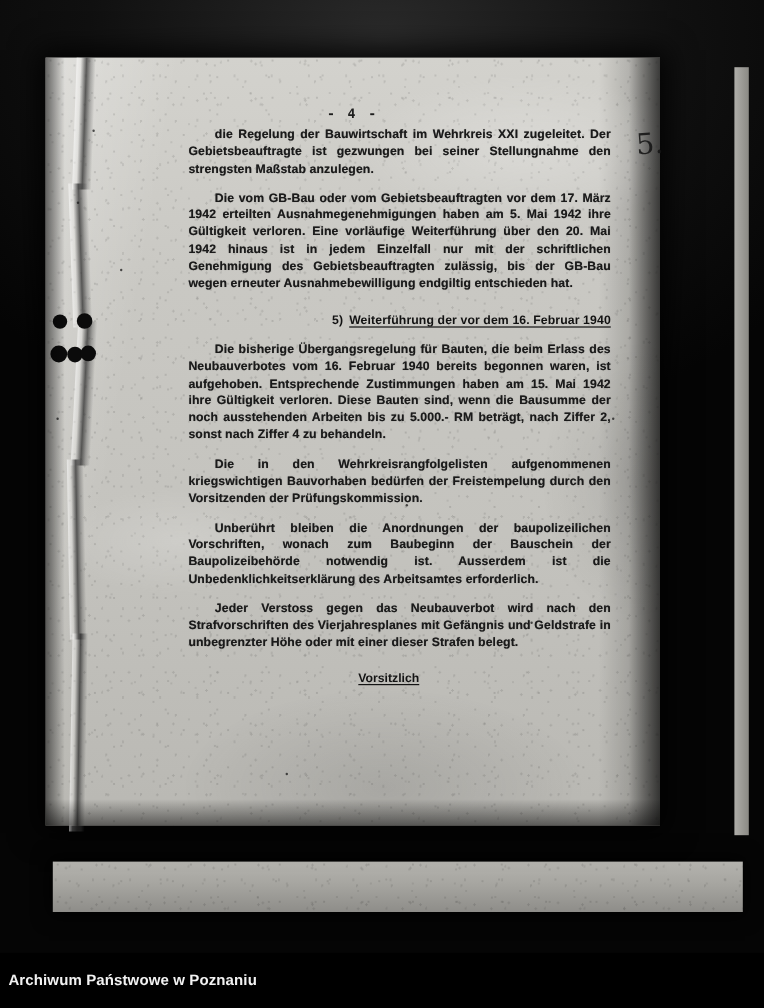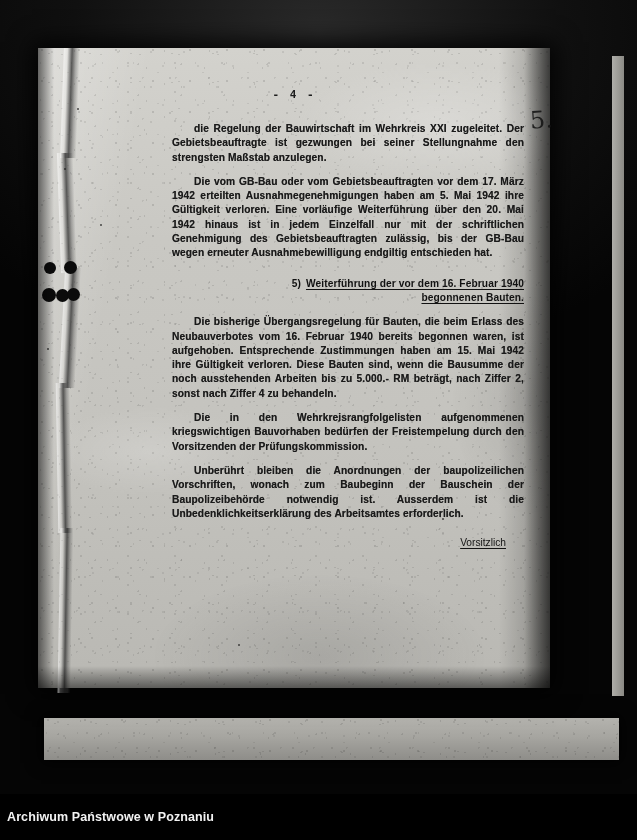--- a/index.html
+++ b/index.html
@@ -166,24 +166,23 @@
     width: 100%;
     text-align: center;
     font-family: "DejaVu Sans Mono", "Liberation Mono", monospace;
     font-size: 11px;
     font-weight: 700;
     letter-spacing: 2px;
     color: #1d1d1d;
   }
   .body-text {
     position: absolute;
-    left: 134px;
+    left: 119px;
     top: 58px;
     width: 352px;
-    margin-top: 16px;
   }
   .para {
     margin: 0 0 10px 0;
     font-size: 10.2px;
     line-height: 14.3px;
     font-weight: 700;
     text-align: justify;
     text-indent: 22px;
     color: #1a1a1a;
     letter-spacing: .1px;
@@ -205,24 +204,24 @@
     text-decoration: underline;
     text-underline-offset: 2px;
   }
   .heading .cont {
     display: block;
     text-indent: 48px;
   }
 
   .signature {
     margin-top: 16px;
-    text-align: right;
+    text-align: center;
     padding-right: 18px;
     font-size: 10.2px;
-    font-weight: 400;
+    font-weight: 700;
     color: #141414;
   }
   .signature u { text-underline-offset: 2px; }
 
   
   .handwritten {
     position: absolute;
     left: 492px;
     top: 58px;
     font-family: "DejaVu Serif", serif;
@@ -302,27 +301,27 @@
     <div class="handwritten">5.</div>
 
     <div class="body-text">
 
       <p class="para">die Regelung der Bauwirtschaft im Wehrkreis XXI zugeleitet. Der Gebietsbeauftragte ist gezwungen bei seiner Stellungnahme den strengsten Maßstab anzulegen.</p>
 
       <p class="para">Die vom GB-Bau oder vom Gebietsbeauftragten vor dem 17. März 1942 erteilten Ausnahmegenehmigungen haben am 5. Mai 1942 ihre Gültigkeit verloren. Eine vorläufige Weiterführung über den 20. Mai 1942 hinaus ist in jedem Einzelfall nur mit der schriftlichen Genehmigung des Gebietsbeauftragten zulässig, bis der GB-Bau wegen erneuter Ausnahmebewilligung endgiltig entschieden hat.</p>
 
       <div class="heading">
         <span class="num">5)</span><u>Weiterführung der vor dem 16. Februar 1940</u>
-        <span class="cont"><u>begonnenen Bauten.</u></span>
       </div>
       <p class="para">Die bisherige Übergangsregelung für Bauten, die beim Erlass des Neubauverbotes vom 16. Februar 1940 bereits begonnen waren, ist aufgehoben. Entsprechende Zustimmungen haben am 15. Mai 1942 ihre Gültigkeit verloren. Diese Bauten sind, wenn die Bausumme der noch ausstehenden Arbeiten bis zu 5.000.- RM beträgt, nach Ziffer 2, sonst nach Ziffer 4 zu behandeln.</p>
 
       <p class="para">Die in den Wehrkreisrangfolgelisten aufgenommenen kriegswichtigen Bauvorhaben bedürfen der Freistempelung durch den Vorsitzenden der Prüfungskommission.</p>
       <p class="para">Unberührt bleiben die Anordnungen der baupolizeilichen Vorschriften, wonach zum Baubeginn der Bauschein der Baupolizeibehörde notwendig ist. Ausserdem ist die Unbedenklichkeitserklärung des Arbeitsamtes erforderlich.</p>
 
+      <p class="para">Jeder Verstoss gegen das Neubauverbot wird nach den Strafvorschriften des Vierjahresplanes mit Gefängnis und Geldstrafe in unbegrenzter Höhe oder mit einer dieser Strafen belegt.</p>
 
       <div class="signature">
         <u>Vorsitzlich</u>
       </div>
 
     </div>
   </div>
 
   <div class="watermark-bar">
     <span class="watermark-text">Archiwum Państwowe w Poznaniu</span>

